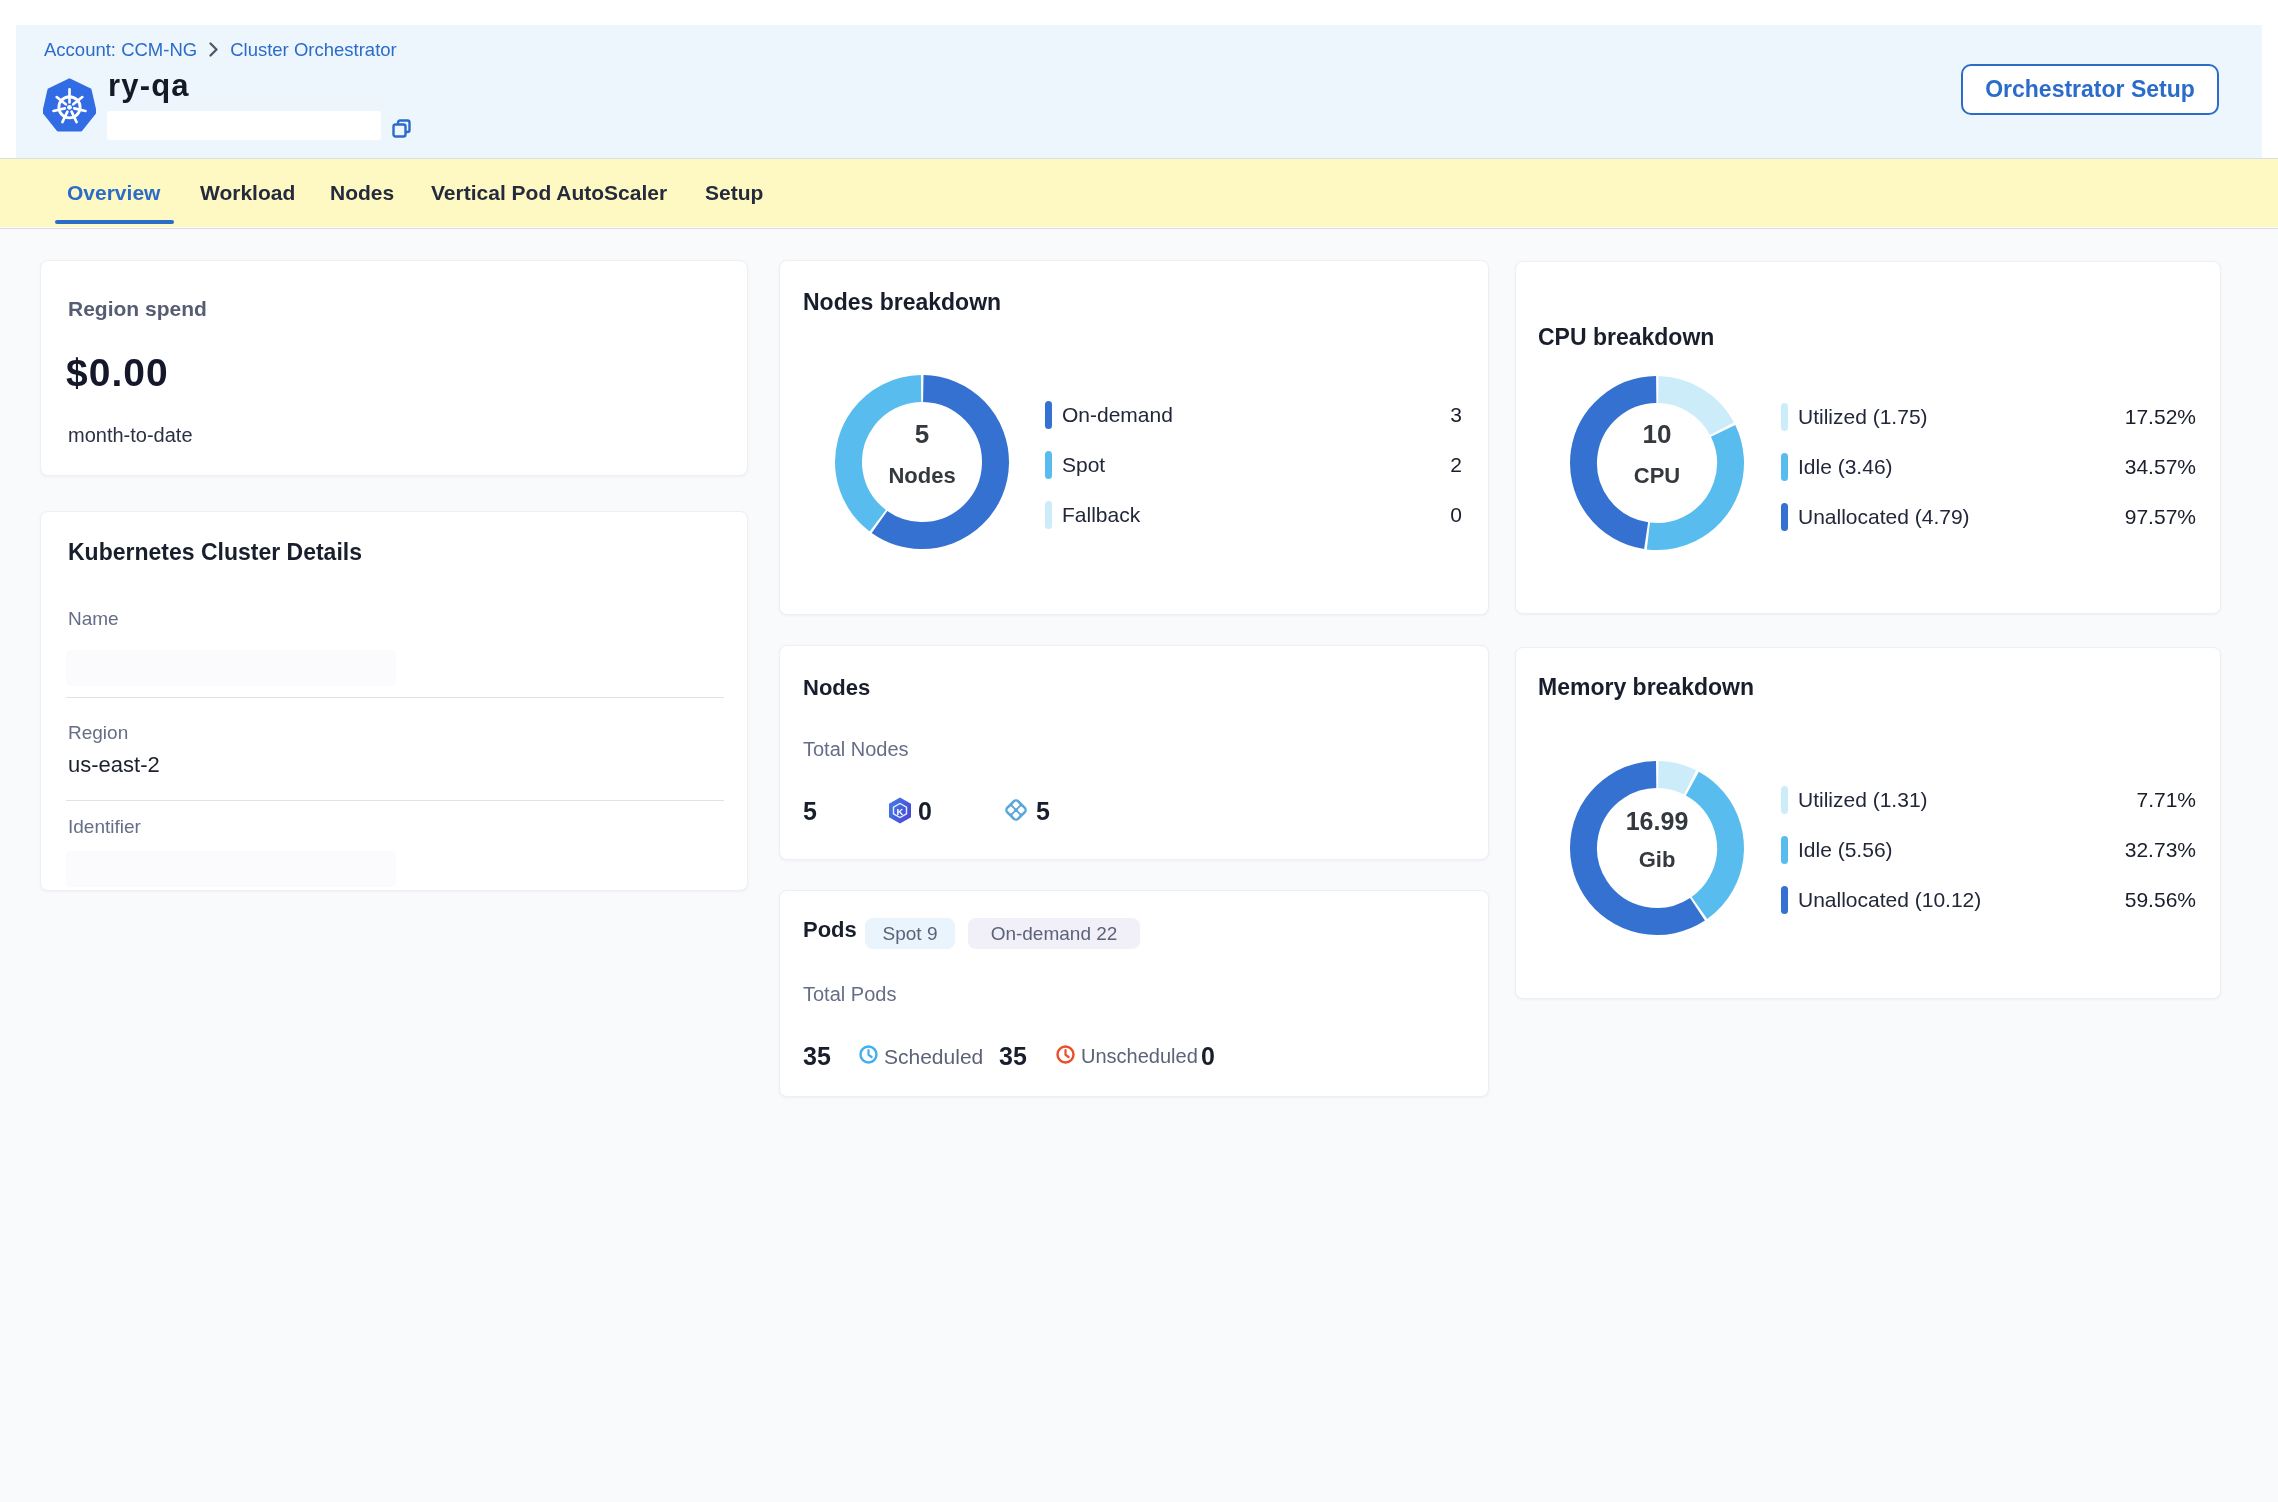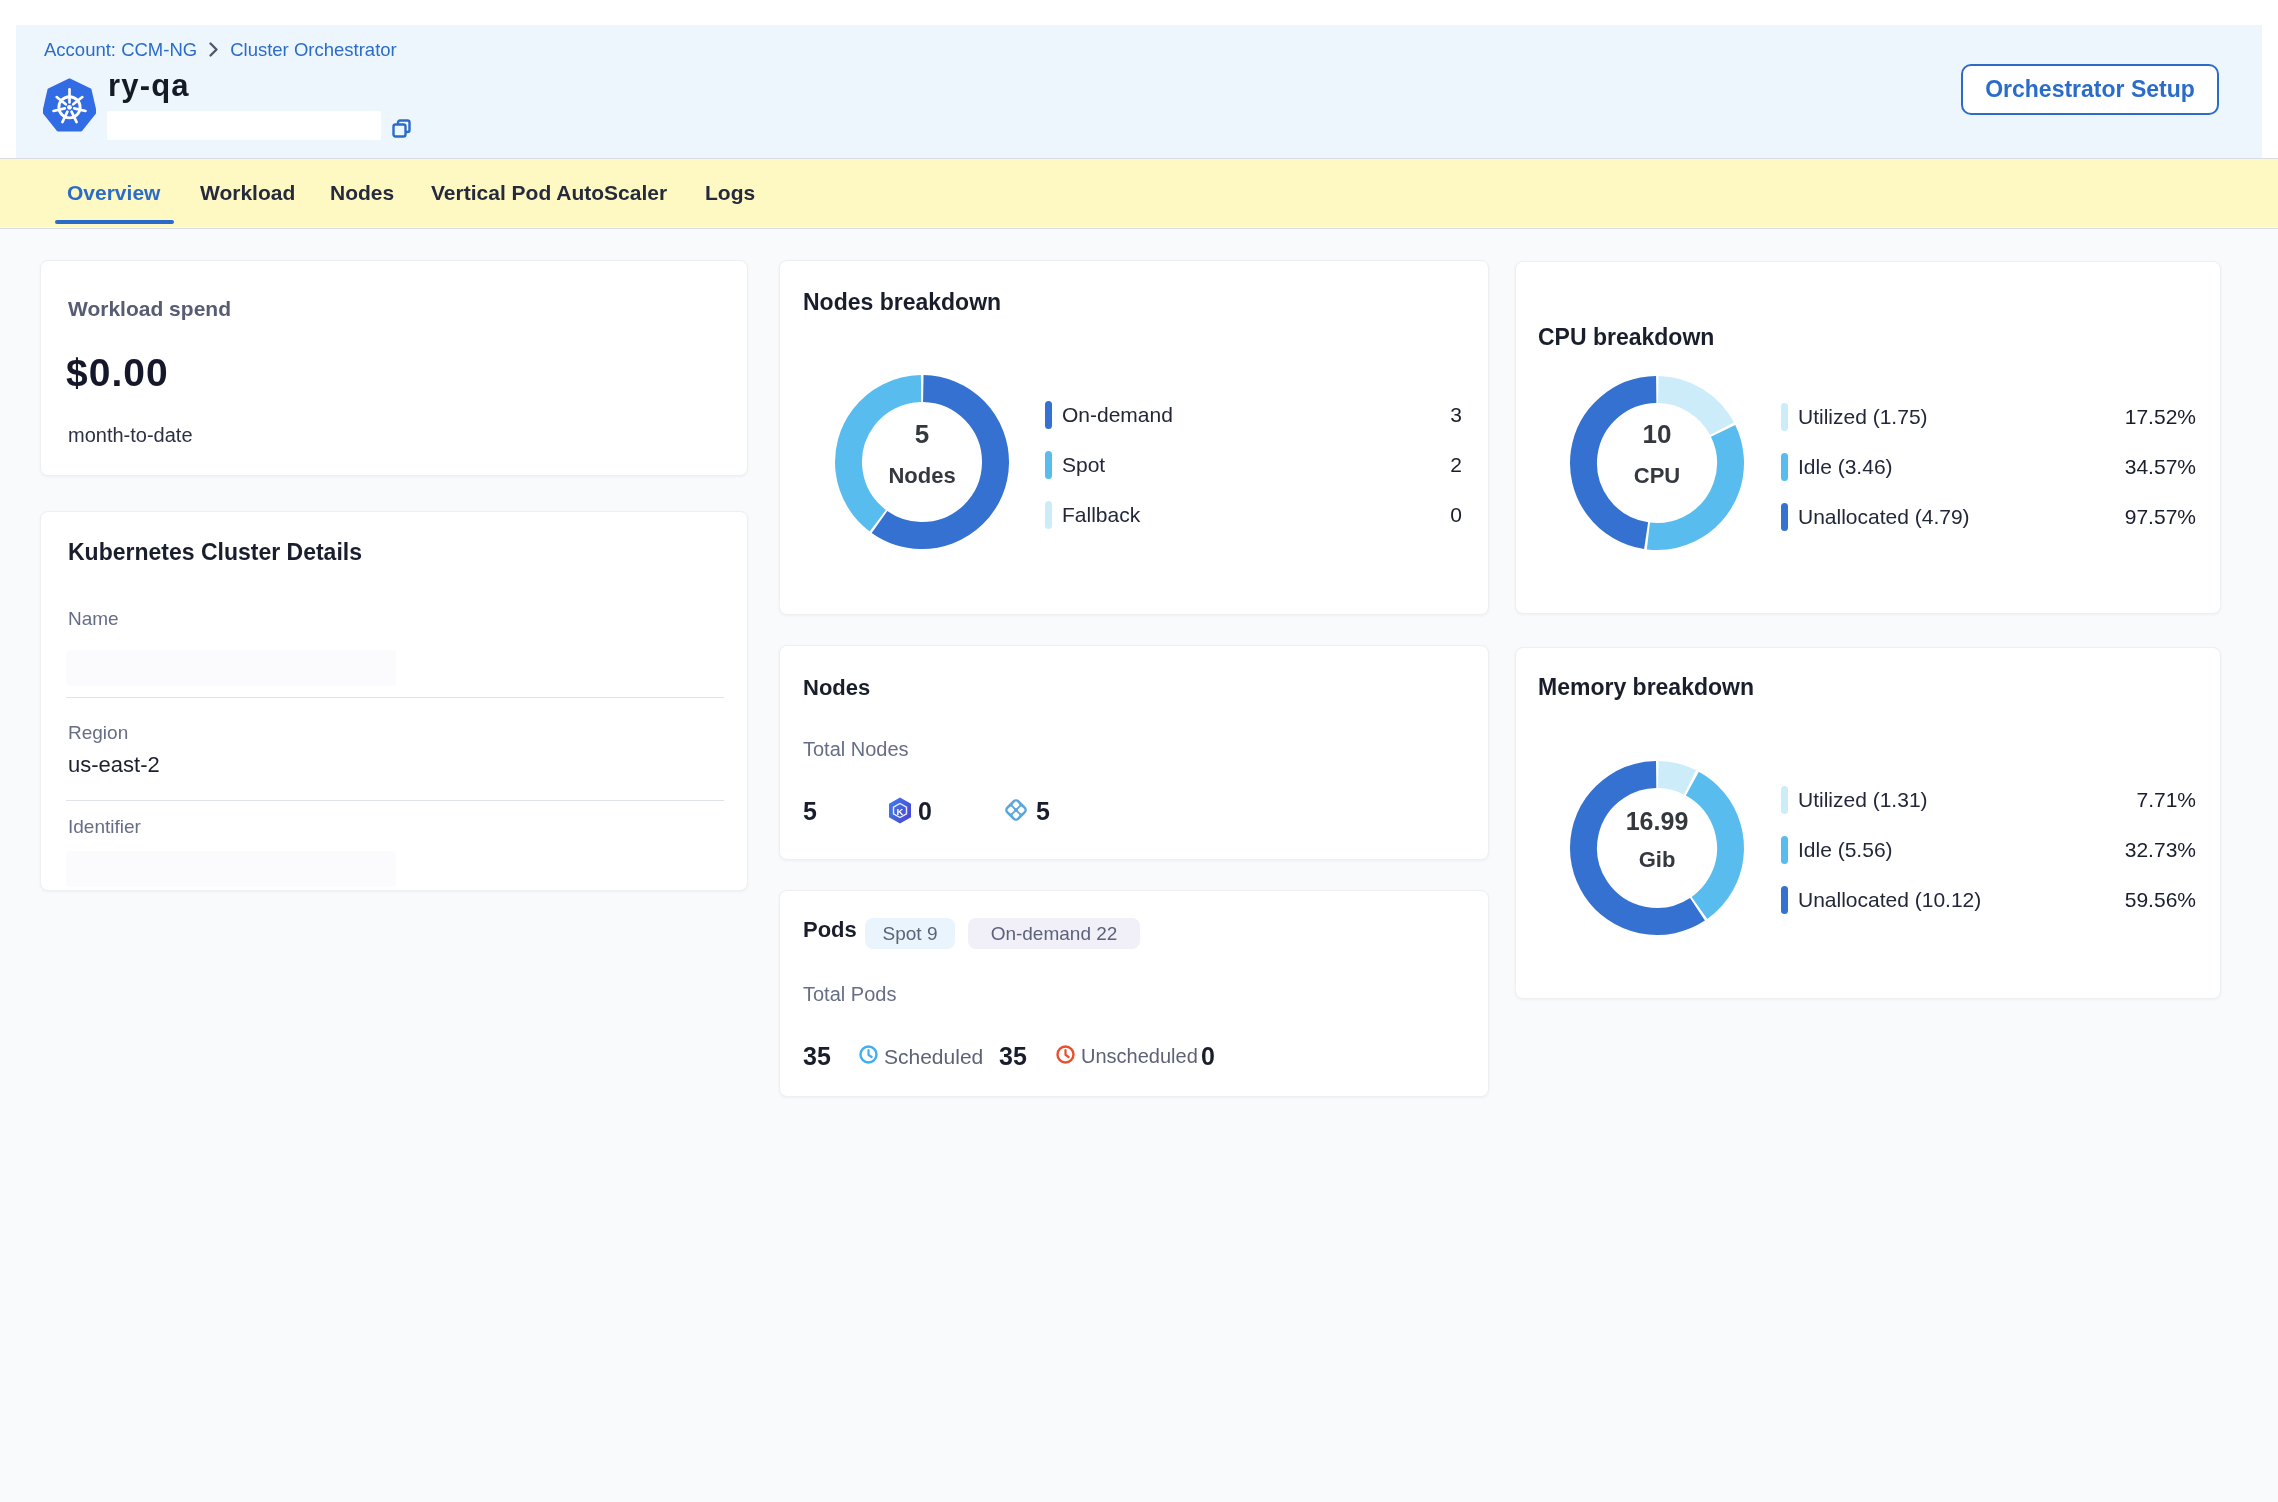--- a/index.html
+++ b/index.html
@@ -53,29 +53,29 @@
 <svg class="abs" style="left:392px;top:119px" width="19" height="22" viewBox="0 0 19 22">
   <rect x="1.5" y="5.5" width="12" height="12" rx="2" fill="none" stroke="#2b6cc9" stroke-width="2.4"></rect>
   <path d="M6 5.5 L6 3.5 a2 2 0 0 1 2 -2 L15.5 1.5 a2 2 0 0 1 2 2 L17.5 11 a2 2 0 0 1 -2 2 L13.5 13" fill="none" stroke="#2b6cc9" stroke-width="2.4"></path>
 </svg>
 <div id="setupbtn" class="abs">Orchestrator Setup</div>
 <div id="tabbar" class="abs">
   <div class="tab active" style="left:55px;">Overview</div>
   <div class="tab" style="left:188px;">Workload</div>
   <div class="tab" style="left:318px;">Nodes</div>
   <div class="tab" style="left:419px;">Vertical Pod AutoScaler</div>
-  <div class="tab" style="left:693px;">Logs</div>
+  <div class="tab" style="left:693px;">Setup</div>
 </div>
 <div id="underline" class="abs"></div>
 <div id="content" class="abs"></div>
 <div class="abs" style="left:0;top:158px;width:2278px;height:1px;background:#dadde4;"></div>
 <div class="abs" style="left:0;top:228px;width:2278px;height:1px;background:#dadde4;"></div>
 
 <div class="card" style="left:40px;top:260px;width:708px;height:216px;"></div>
-<div class="abs" style="left:68px;top:298px;font-size:21px;font-weight:700;color:#565c72;line-height:1;">Workload spend</div>
+<div class="abs" style="left:68px;top:298px;font-size:21px;font-weight:700;color:#565c72;line-height:1;">Region spend</div>
 <div class="abs" style="left:66px;top:353px;font-size:39px;font-weight:700;color:#14182a;line-height:1;letter-spacing:1px;">$0.00</div>
 <div class="abs" style="left:68px;top:425px;font-size:20px;color:#2b3044;line-height:1;">month-to-date</div>
 
 <div class="card" style="left:40px;top:511px;width:708px;height:380px;"></div>
 <div class="ct" style="left:68px;top:541px;">Kubernetes Cluster Details</div>
 <div class="slate" style="left:68px;top:609px;">Name</div>
 <div class="redact" style="left:66px;top:650px;width:330px;height:36px;"></div>
 <div class="divider" style="left:66px;top:697px;width:658px;"></div>
 <div class="slate" style="left:68px;top:723px;">Region</div>
 <div class="dark-sm" style="left:68px;top:754px;font-size:22px;color:#1c2130;">us-east-2</div>

